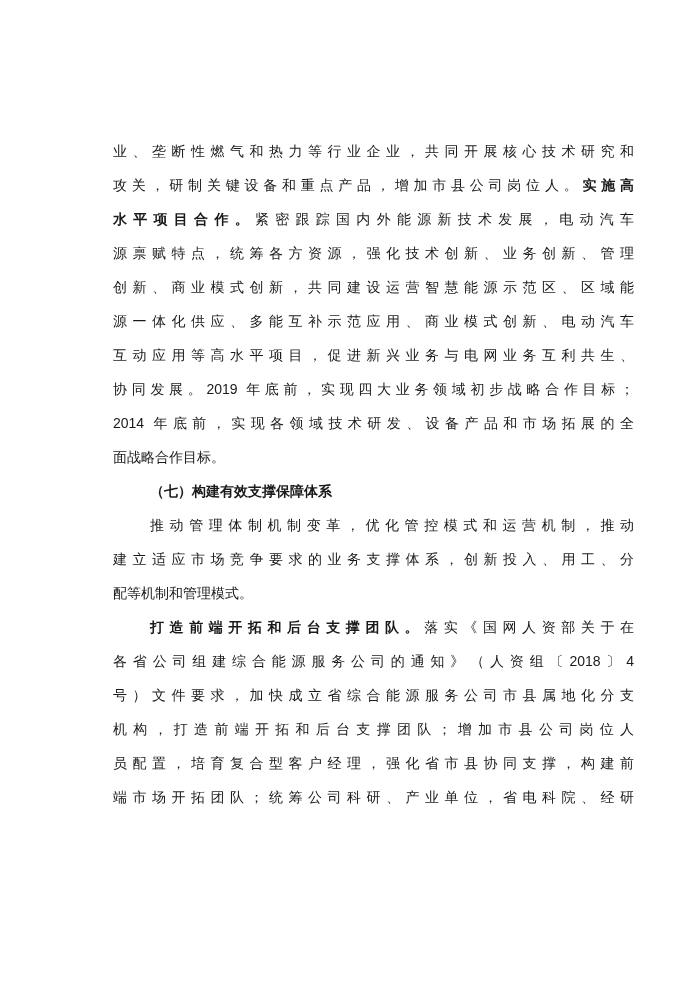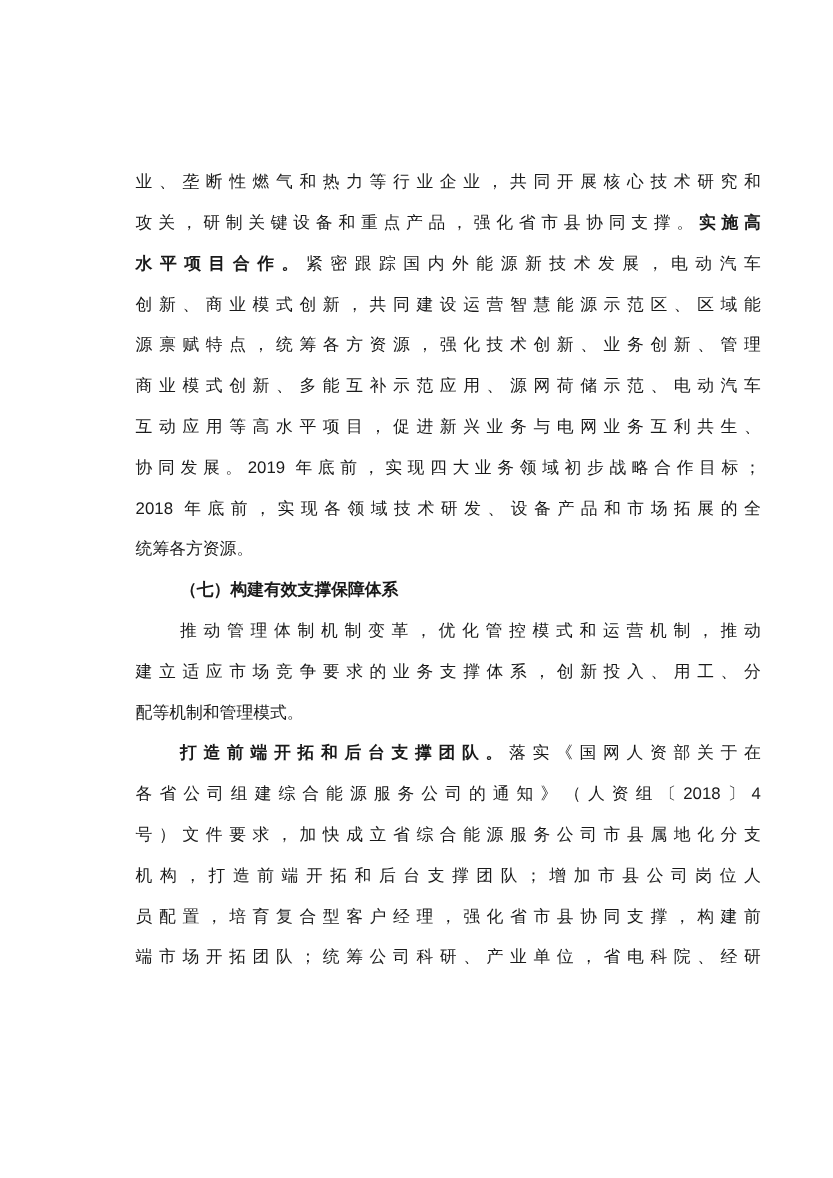--- a/index.html
+++ b/index.html
@@ -43,29 +43,29 @@
     font-weight: bold;
     text-align: center;
   }
 </style>
 </head>
 <body>
 
 <div class="page">
   <div id="text-block" class="text-block" style="color: rgb(26, 26, 26);">
       <div class="line justify"><span class="seg">业、垄断性燃气和热力等行业企业，共同开展核心技术研究和</span></div>
-      <div class="line justify"><span class="seg">攻关，研制关键设备和重点产品，强化省市县协同支撑。</span><span class="seg bold">实施高</span></div>
+      <div class="line justify"><span class="seg">攻关，研制关键设备和重点产品，增加市县公司岗位人。</span><span class="seg bold">实施高</span></div>
       <div class="line justify"><span class="seg bold">水平项目合作。</span><span class="seg">紧密跟踪国内外能源新技术发展，电动汽车</span></div>
+      <div class="line justify"><span class="seg">源禀赋特点，统筹各方资源，强化技术创新、业务创新、管理</span></div>
       <div class="line justify"><span class="seg">创新、商业模式创新，共同建设运营智慧能源示范区、区域能</span></div>
-      <div class="line justify"><span class="seg">源禀赋特点，统筹各方资源，强化技术创新、业务创新、管理</span></div>
-      <div class="line justify"><span class="seg">商业模式创新、多能互补示范应用、源网荷储示范、电动汽车</span></div>
+      <div class="line justify"><span class="seg">源一体化供应、多能互补示范应用、商业模式创新、电动汽车</span></div>
       <div class="line justify"><span class="seg">互动应用等高水平项目，促进新兴业务与电网业务互利共生、</span></div>
       <div class="line justify"><span class="seg">协同发展。2019 年底前，实现四大业务领域初步战略合作目标；</span></div>
-      <div class="line justify"><span class="seg">2018 年底前，实现各领域技术研发、设备产品和市场拓展的全</span></div>
-      <div class="line"><span class="seg">统筹各方资源。</span></div>
+      <div class="line justify"><span class="seg">2014 年底前，实现各领域技术研发、设备产品和市场拓展的全</span></div>
+      <div class="line"><span class="seg">面战略合作目标。</span></div>
       <div class="line indent"><span class="seg bold">（七）构建有效支撑保障体系</span></div>
       <div class="line justify indent"><span class="seg">推动管理体制机制变革，优化管控模式和运营机制，推动</span></div>
       <div class="line justify"><span class="seg">建立适应市场竞争要求的业务支撑体系，创新投入、用工、分</span></div>
       <div class="line"><span class="seg">配等机制和管理模式。</span></div>
       <div class="line justify indent"><span class="seg bold">打造前端开拓和后台支撑团队。</span><span class="seg">落实《国网人资部关于在</span></div>
       <div class="line justify"><span class="seg">各省公司组建综合能源服务公司的通知》（人资组〔2018〕4</span></div>
       <div class="line justify"><span class="seg">号）文件要求，加快成立省综合能源服务公司市县属地化分支</span></div>
       <div class="line justify"><span class="seg">机构，打造前端开拓和后台支撑团队；增加市县公司岗位人</span></div>
       <div class="line justify"><span class="seg">员配置，培育复合型客户经理，强化省市县协同支撑，构建前</span></div>
       <div class="line justify"><span class="seg">端市场开拓团队；统筹公司科研、产业单位，省电科院、经研</span></div>

